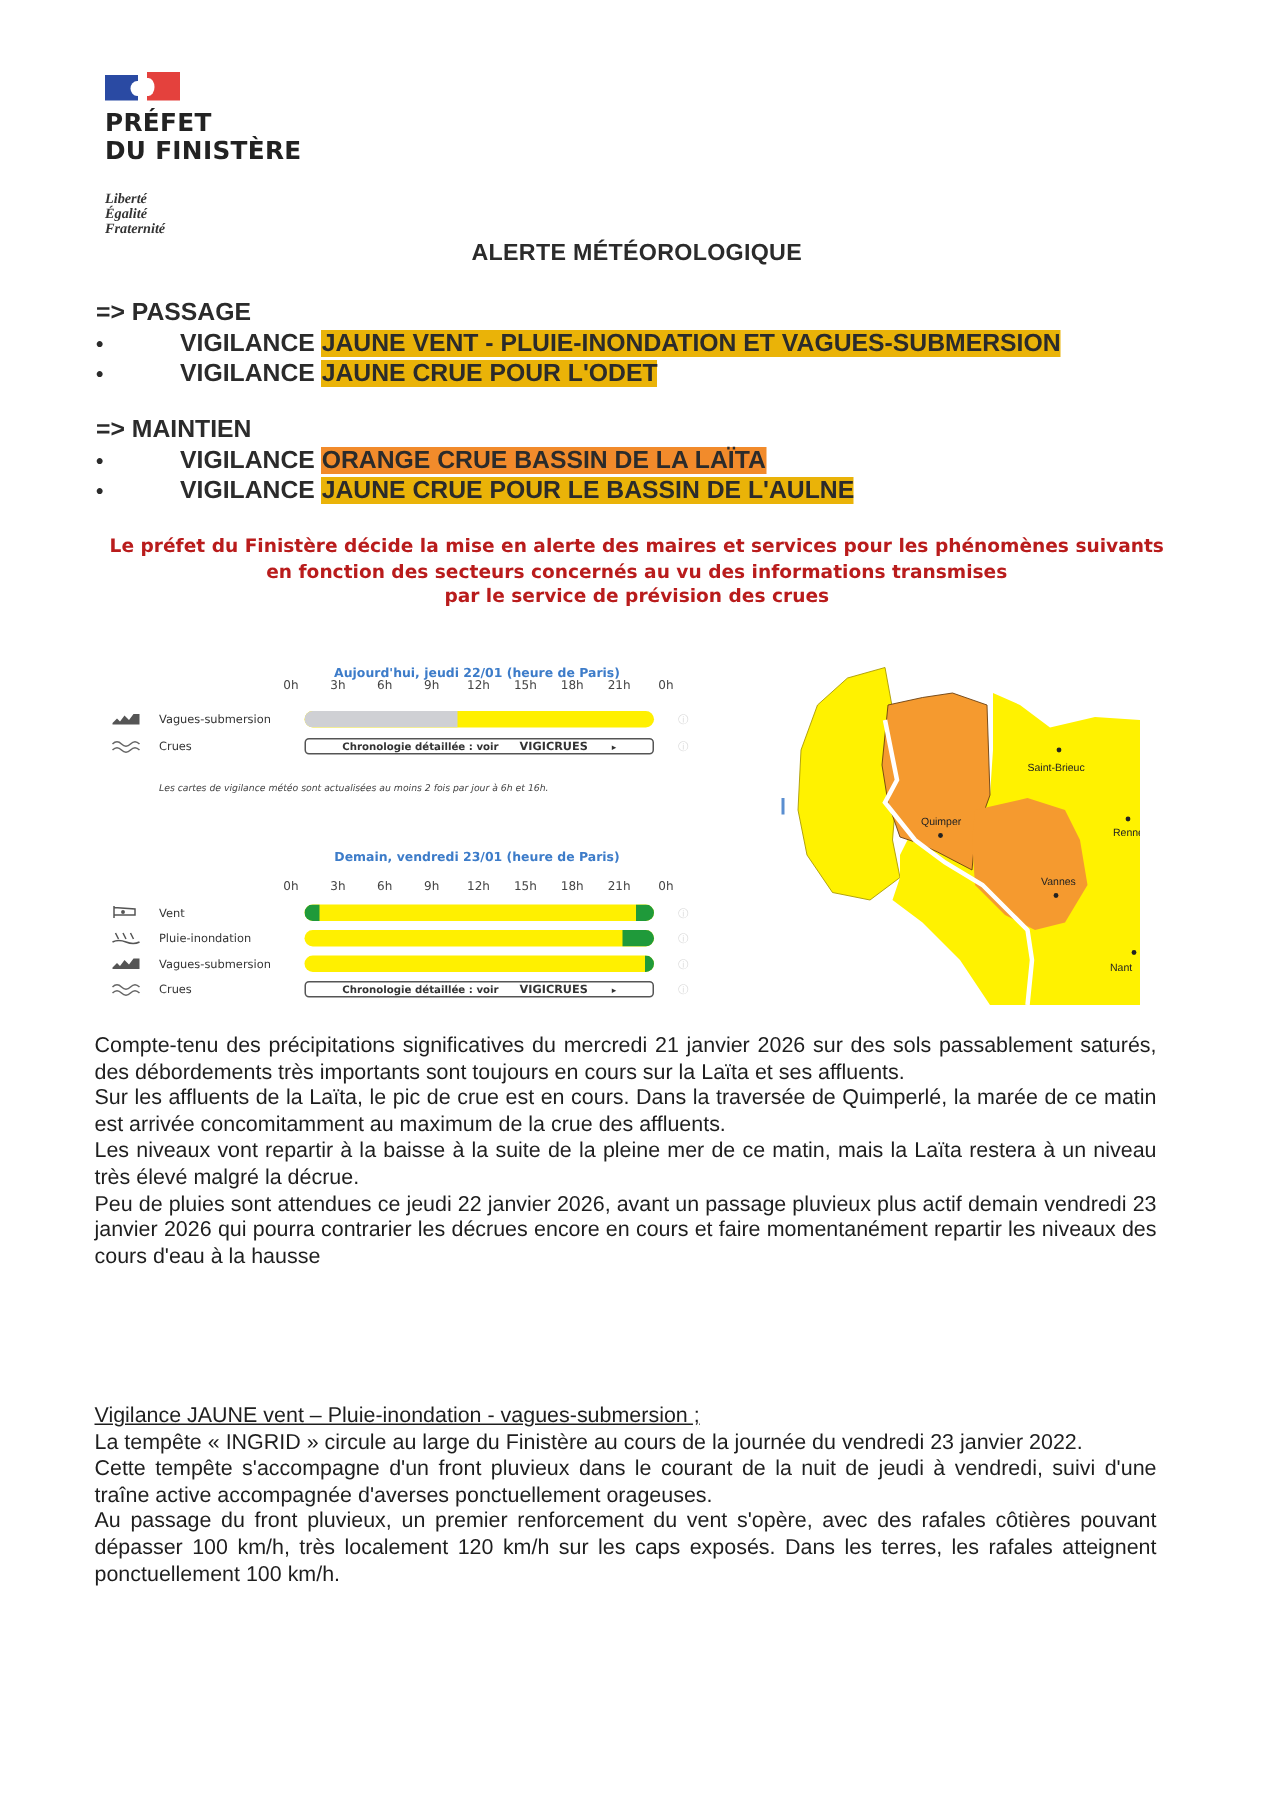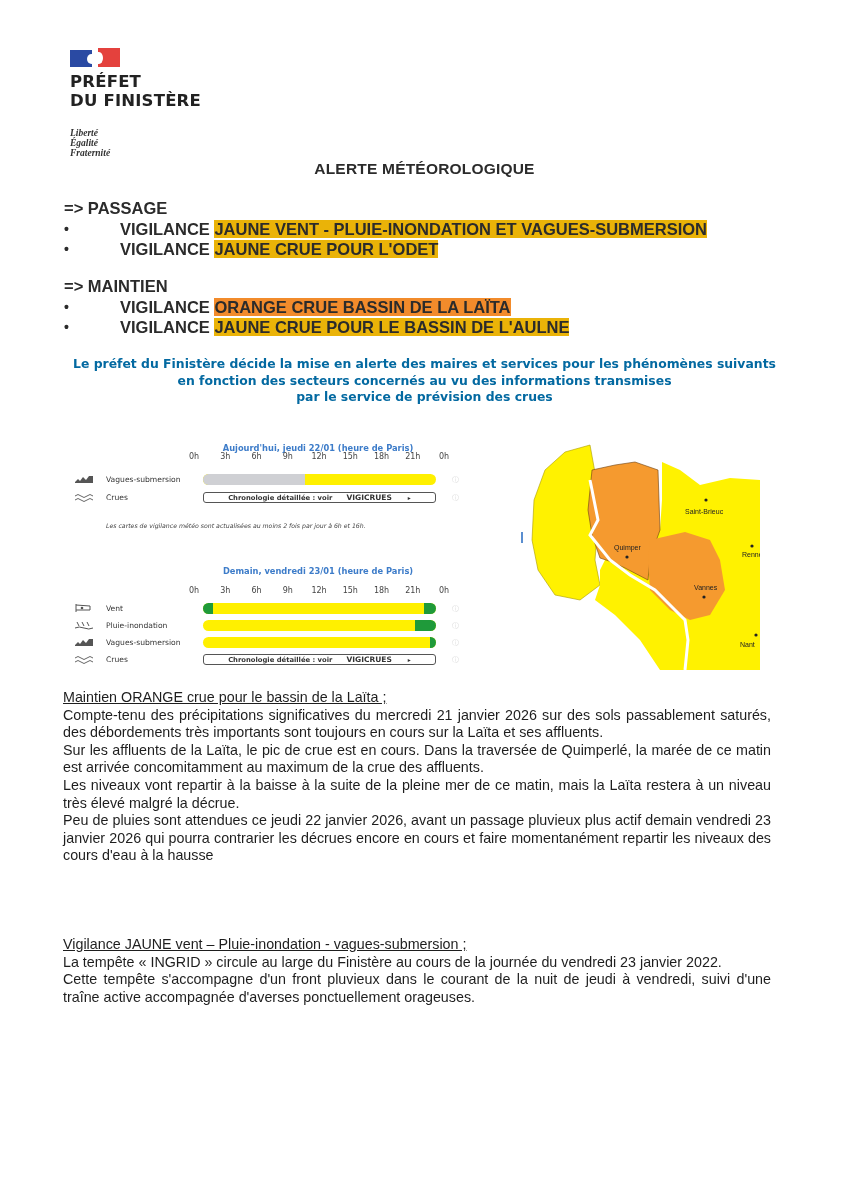--- a/index.html
+++ b/index.html
@@ -20,21 +20,21 @@
 
   
   .vig { position: absolute; left: 64px; font-weight: bold; font-size: 16.5px; color: #2b2b2b; }
   .vig .head { height: 21px; line-height: 21px; }
   .vig .item { height: 20px; line-height: 20px; position: relative; white-space: nowrap; }
   .vig .bullet { position: absolute; left: 0; top: 0; font-size: 14px; }
   .vig .txt { position: absolute; left: 56px; top: 0; }
   .hl-yellow { background: #eab308; }
   .hl-orange { background: #f28b2b; }
 
-  .intro { position: absolute; top: 356px; left: 0; width: 849px; text-align: center; font-family: "DejaVu Sans", sans-serif; font-weight: bold; font-size: 12.4px; line-height: 16.5px; color: #0369a1; }
+  .intro { position: absolute; top: 356px; left: 0; width: 849px; text-align: center; font-family: "DejaVu Sans", sans-serif; font-weight: bold; font-size: 12.4px; line-height: 16.5px; color: #b91c1c; }
 
   
   .chart { position: absolute; left: 68px; width: 400px; font-family: "DejaVu Sans", sans-serif; }
   .chart-title { position: absolute; left: 120px; width: 260px; text-align: center; font-size: 8.3px; font-weight: bold; color: #3d7cc9; }
   .hours { position: absolute; left: 126px; width: 250px; font-size: 8px; color: #444; }
   .hours span { position: absolute; transform: translateX(-50%); }
   .row { position: absolute; left: 0; width: 400px; height: 12px; }
   .row .icon { position: absolute; left: 6px; top: 0; width: 20px; height: 12px; font-size: 9px; color: #555; line-height: 12px; }
   .row .lbl { position: absolute; left: 38px; top: 0; font-size: 7.6px; color: #333; line-height: 12px; }
   .row .bar { position: absolute; left: 135px; width: 233px; height: 11px; border-radius: 6px; overflow: hidden; background: #fff000; }
@@ -229,24 +229,24 @@
     <circle cx="184" cy="157" r="1.6" fill="#222"></circle>
     <text x="174" y="150" font-size="7" font-family="Liberation Sans, sans-serif" fill="#222">Vannes</text>
     <circle cx="232" cy="106" r="1.6" fill="#222"></circle>
     <text x="222" y="117" font-size="7" font-family="Liberation Sans, sans-serif" fill="#222">Renne</text>
     <circle cx="236" cy="195" r="1.6" fill="#222"></circle>
     <text x="220" y="207" font-size="7" font-family="Liberation Sans, sans-serif" fill="#222">Nant</text>
   </svg>
 </div>
 
 <div class="body" style="top:689px;">
-  <p class="subtitle">Maintien ORANGE crue pour le bassin de la Laïta ;</p>
   <p>Compte-tenu des précipitations significatives du mercredi 21 janvier 2026 sur des sols passablement saturés, des débordements très importants sont toujours en cours sur la Laïta et ses affluents.</p>
   <p>Sur les affluents de la Laïta, le pic de crue est en cours. Dans la traversée de Quimperlé, la marée de ce matin est arrivée concomitamment au maximum de la crue des affluents.</p>
   <p>Les niveaux vont repartir à la baisse à la suite de la pleine mer de ce matin, mais la Laïta restera à un niveau très élevé malgré la décrue.</p>
   <p>Peu de pluies sont attendues ce jeudi 22 janvier 2026, avant un passage pluvieux plus actif demain vendredi 23 janvier 2026 qui pourra contrarier les décrues encore en cours et faire momentanément repartir les niveaux des cours d'eau à la hausse</p>
 </div>
 
 <div class="body" style="top:936px;">
   <p class="subtitle">Vigilance JAUNE vent – Pluie-inondation - vagues-submersion ;</p>
   <p>La tempête « INGRID » circule au large du Finistère au cours de la journée du vendredi 23 janvier 2022.</p>
   <p>Cette tempête s'accompagne d'un front pluvieux dans le courant de la nuit de jeudi à vendredi, suivi d'une traîne active accompagnée d'averses ponctuellement orageuses.</p>
+  <p>Au passage du front pluvieux, un premier renforcement du vent s'opère, avec des rafales côtières pouvant dépasser 100 km/h, très localement 120 km/h sur les caps exposés. Dans les terres, les rafales atteignent ponctuellement 100 km/h.</p>
 </div>
 
 </body></html>

